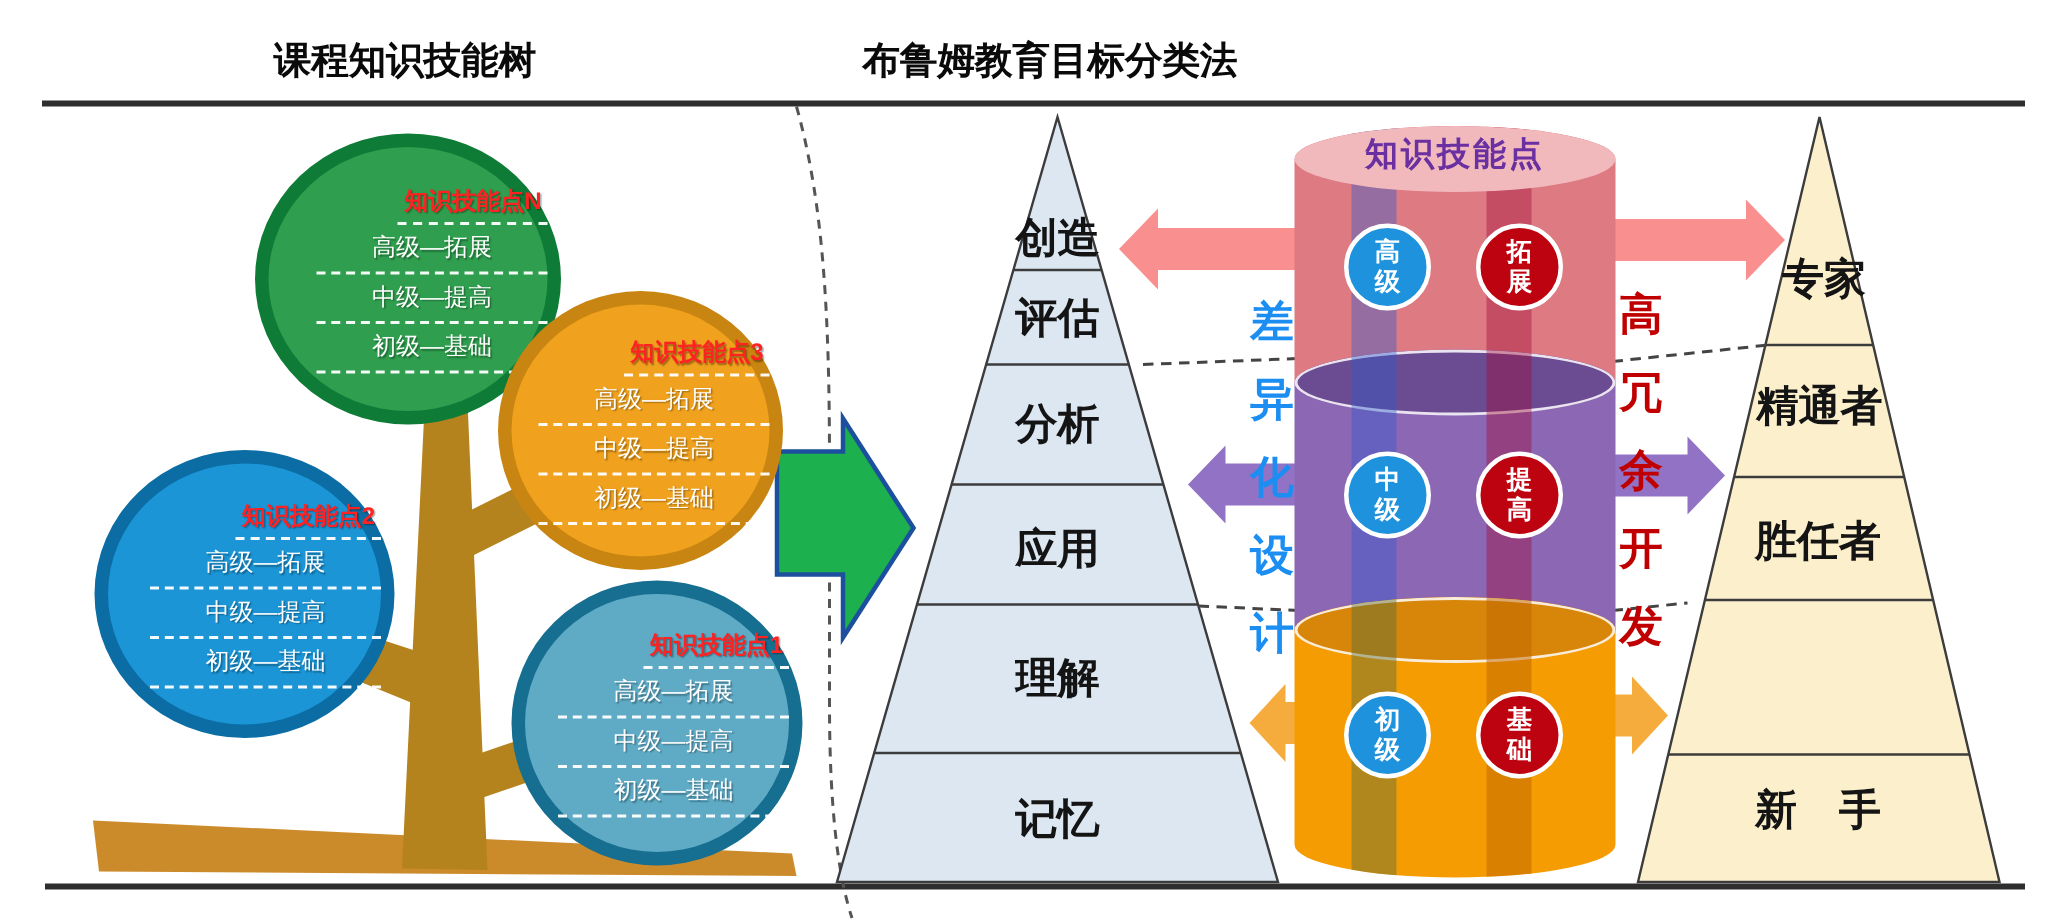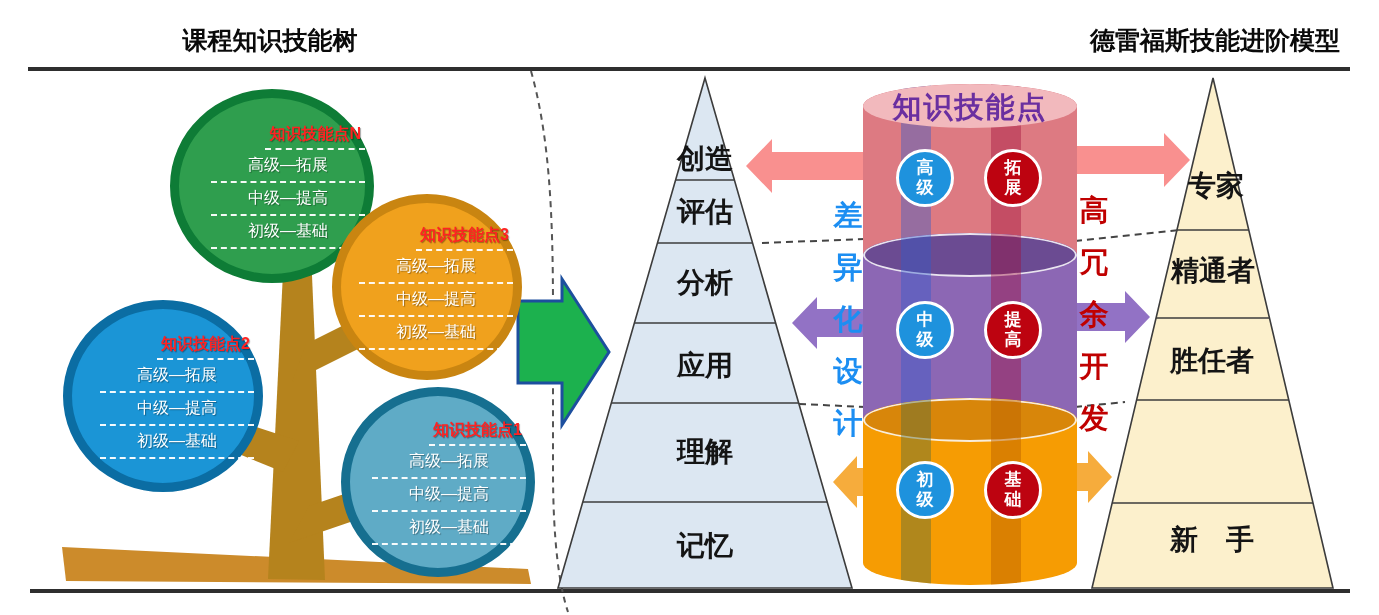--- a/index.html
+++ b/index.html
@@ -45,37 +45,37 @@
   .stripe.right{left:128px;background:rgba(160,10,55,0.40);}
   .stage-circle{
     position:absolute;width:58px;height:58px;border-radius:50%;
     border:3px solid #ffffff;box-sizing:border-box;
     display:flex;align-items:center;justify-content:center;
     color:#ffffff;font-weight:bold;font-size:17px;line-height:20px;
     white-space:pre-line;text-align:center;
   }
   .cyl-label{
     position:absolute;left:0;top:4px;width:214px;text-align:center;
-    font-size:29px;font-weight:bold;color:#6a2fa0;letter-spacing:2px;
+    font-size:22px;font-weight:bold;color:#6a2fa0;letter-spacing:2px;
   }
   
   .vtext{
     position:absolute;width:34px;text-align:center;white-space:pre-line;
     font-weight:bold;font-size:29px;line-height:52px;
   }
   .vtext.blue{color:#1c8ef2;}
   .vtext.red{color:#c00000;}
 </style>
 </head>
 <body>
 
 <div class="canvas">
 
   <div class="col-title" style="left:270px;top:40px;">课程知识技能树</div>
-  <div class="col-title" style="left:1215px;top:40px;">德雷福斯技能进阶模型</div>
+  <div class="col-title" style="left:700px;top:40px;">布鲁姆教育目标分类法</div>
 
   <div class="rule" style="left:28px;top:67px;width:1322px;height:4px;"></div>
   <div class="rule" style="left:30px;top:589px;width:1320px;height:4px;"></div>
 
   <svg class="shapes" width="1379" height="615" viewBox="0 0 1379 615">
 
     <polygon points="62,547 528,569 531,584 66,581" fill="#cc8b2b"></polygon>
     <polygon points="268,579 325,580 311,252 284,252" fill="#b5831d"></polygon>
     <polygon points="292,382 306,344 400,297 412,322" fill="#b5831d"></polygon>
     <polygon points="283,472 299,441 213,413 202,439" fill="#b5831d"></polygon>

